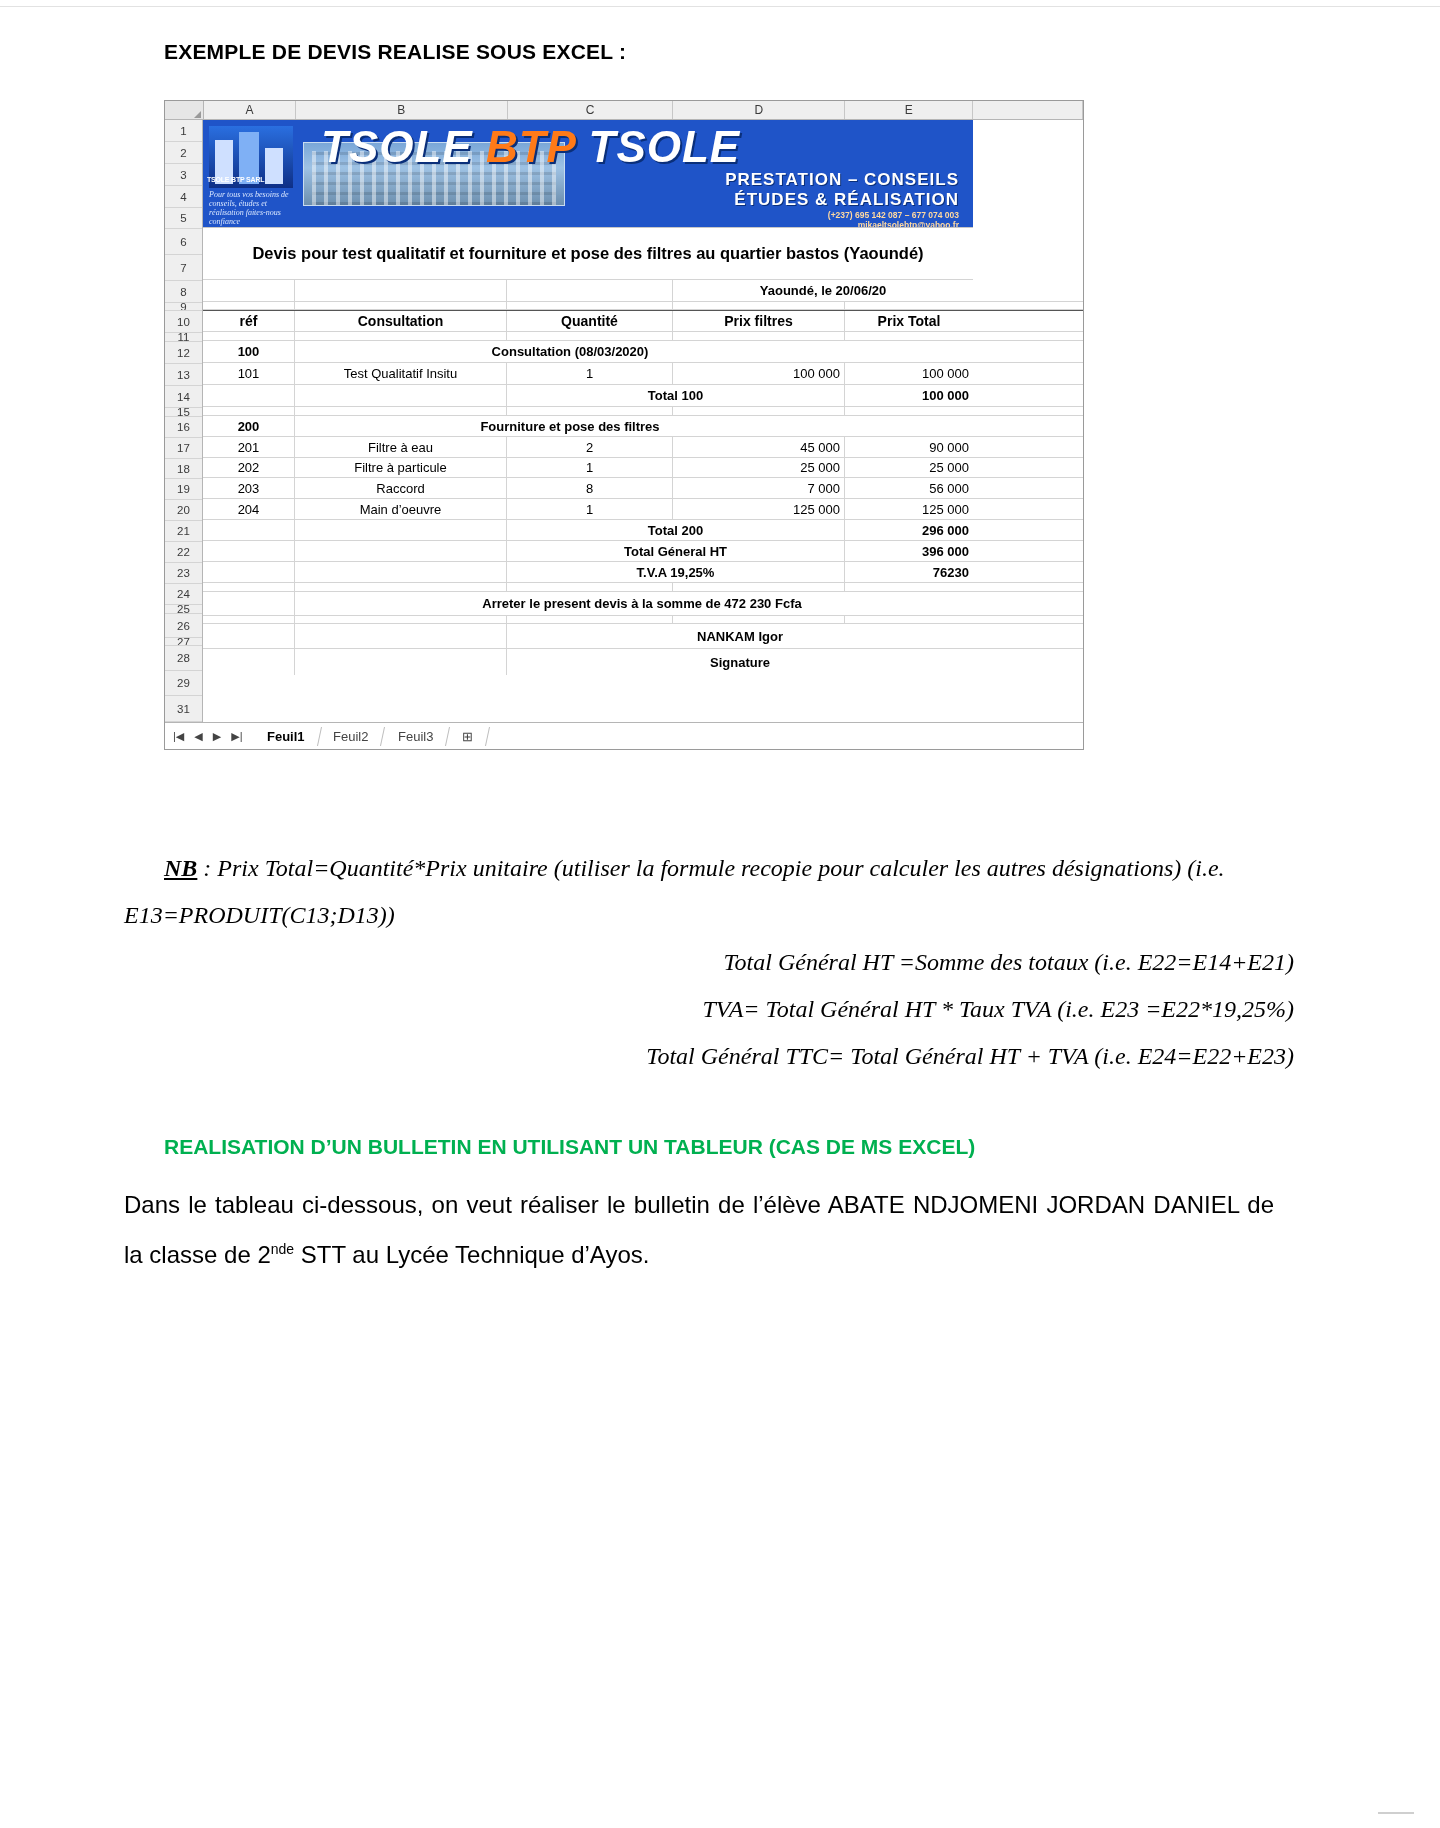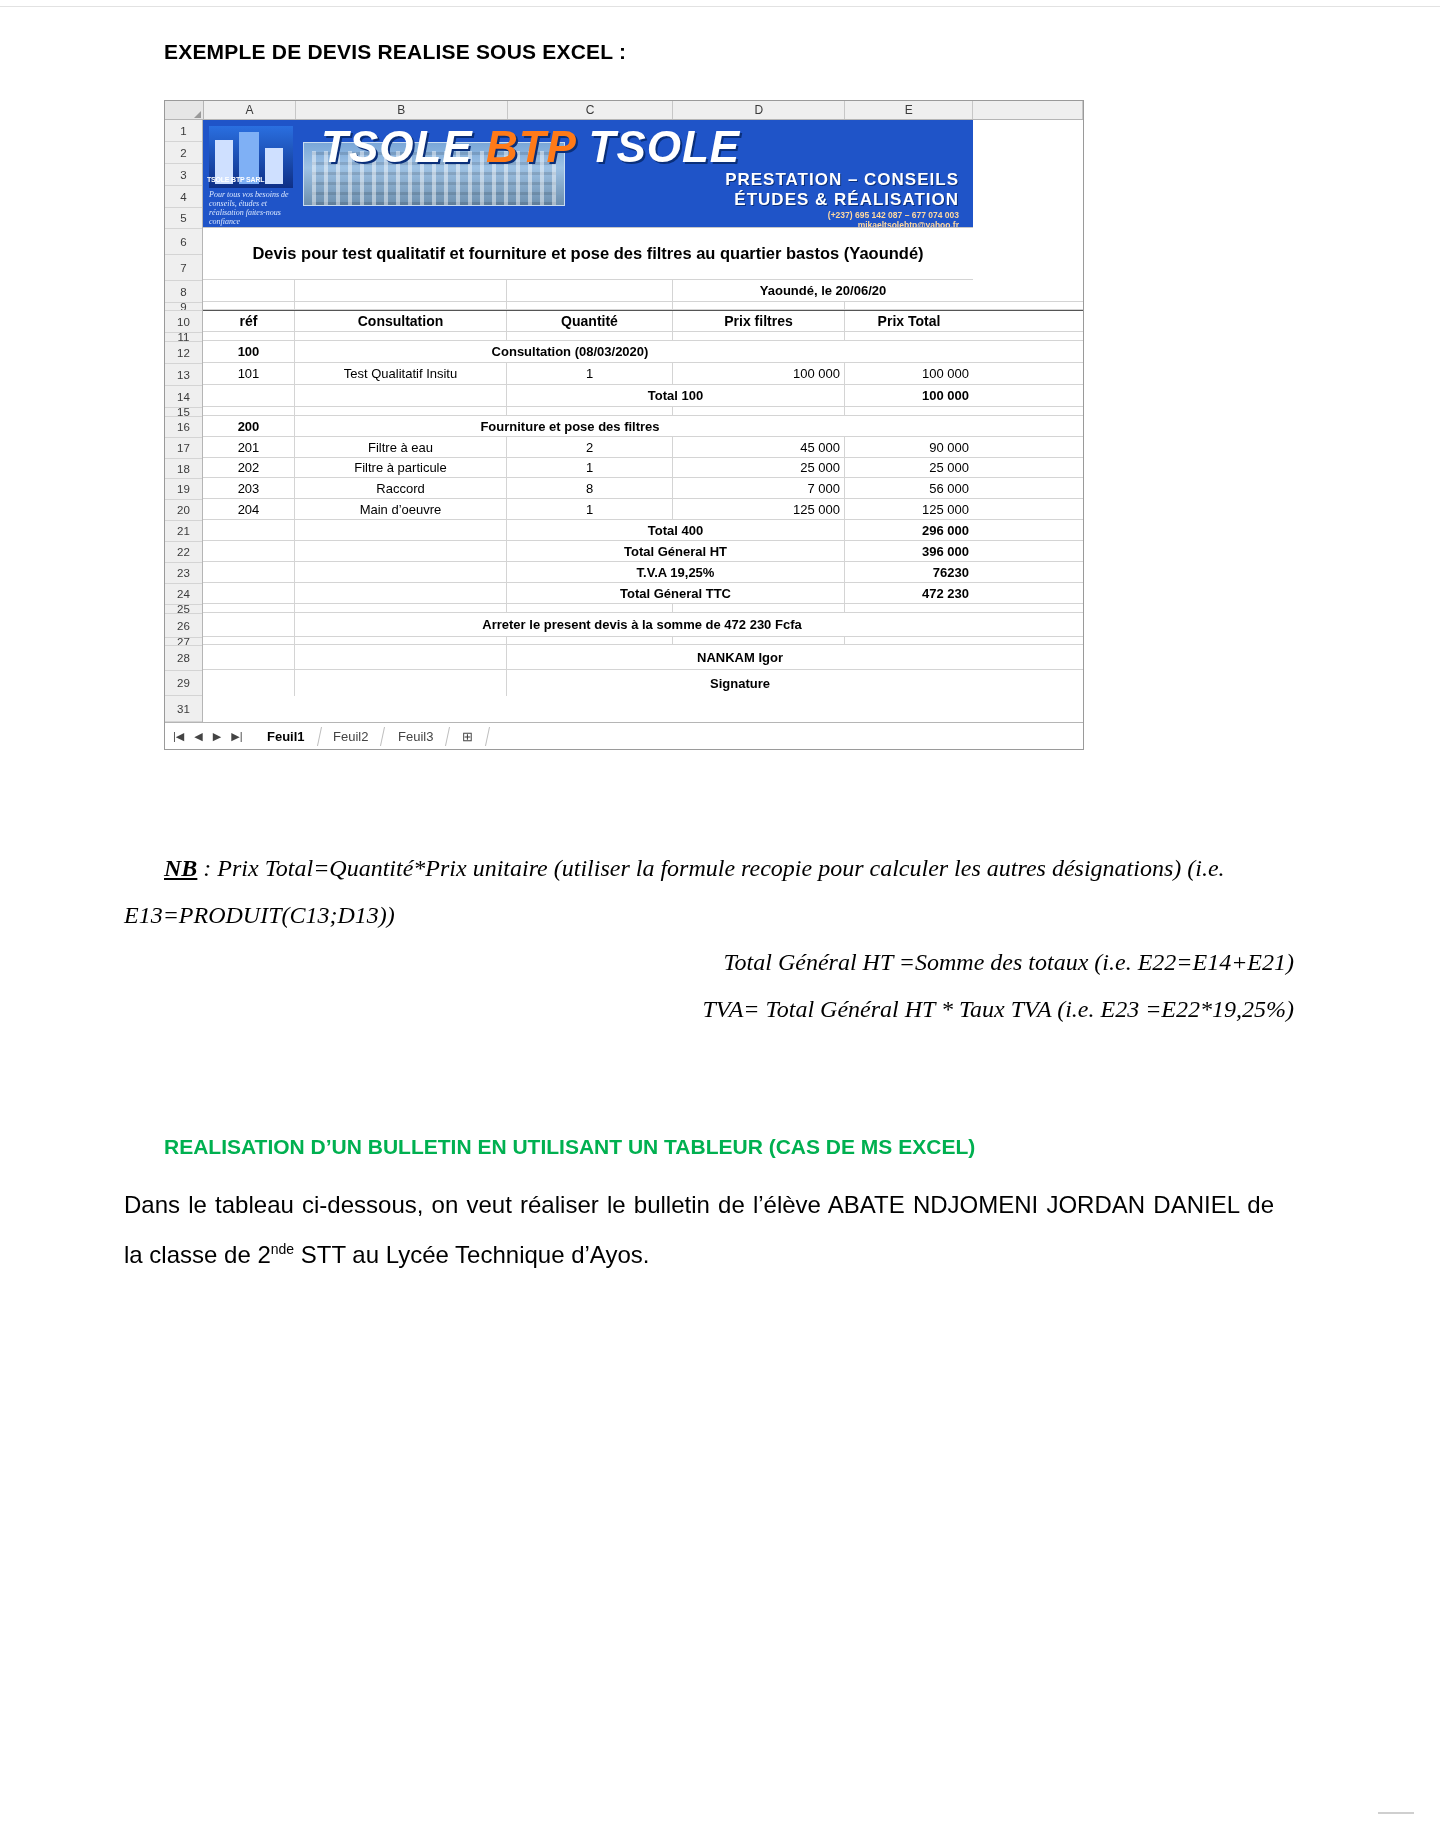--- a/index.html
+++ b/index.html
@@ -468,40 +468,34 @@
           <div class="xc c-a center">204</div>
           <div class="xc c-b center">Main d’oeuvre</div>
           <div class="xc c-c center">1</div>
           <div class="xc c-d right">125 000</div>
           <div class="xc c-e right nb">125 000</div>
         </div>
 
         <div class="xrow" style="height:21px">
           <div class="xc c-a"></div>
           <div class="xc c-b"></div>
-          <div class="xc bold center" style="width:338px">Total 400</div>
+          <div class="xc bold center" style="width:338px">Total 200</div>
           <div class="xc c-e bold right nb">296 000</div>
         </div>
         <div class="xrow" style="height:21px">
           <div class="xc c-a"></div>
           <div class="xc c-b"></div>
           <div class="xc bold center" style="width:338px">Total Géneral  HT</div>
           <div class="xc c-e bold right nb">396 000</div>
         </div>
         <div class="xrow" style="height:21px">
           <div class="xc c-a"></div>
           <div class="xc c-b"></div>
           <div class="xc bold center" style="width:338px">T.V.A  19,25%</div>
           <div class="xc c-e bold right nb">76230</div>
-        </div>
-        <div class="xrow" style="height:21px">
-          <div class="xc c-a"></div>
-          <div class="xc c-b"></div>
-          <div class="xc bold center" style="width:338px">Total Géneral  TTC</div>
-          <div class="xc c-e bold right nb">472 230</div>
         </div>
 
         <div class="xrow" style="height:9px">
           <div class="xc c-a"></div>
           <div class="xc c-b"></div>
           <div class="xc c-c"></div>
           <div class="xc c-d"></div>
           <div class="xc c-e nb"></div>
         </div>
 
@@ -547,20 +541,21 @@
       <div class="tab"><span>⊞</span></div>
     </div>
   </div>
 
   <div class="notes">
     <div class="l1">
       <span class="nb-lead">NB</span><span> : Prix Total=Quantité*Prix unitaire (utiliser la formule recopie pour calculer les autres désignations) (i.e. E13=PRODUIT(C13;D13))</span>
     </div>
     <div class="ind">Total Général HT =Somme des totaux (i.e. E22=E14+E21)</div>
     <div class="ind">TVA= Total Général HT * Taux TVA (i.e. E23 =E22*19,25%)</div>
+    <div class="ind">Total Général TTC= Total Général HT + TVA (i.e. E24=E22+E23)</div>
   </div>
 
   <div class="green-head">REALISATION D’UN BULLETIN EN UTILISANT UN TABLEUR (CAS DE MS EXCEL)</div>
 
   <div class="para">
     <span>Dans le tableau ci-dessous, on veut réaliser le bulletin de l’élève ABATE NDJOMENI JORDAN DANIEL de la classe de 2</span><sup>nde</sup><span> STT au Lycée Technique d’Ayos.</span>
   </div>
 
   <div class="corner-mark"></div>
 </div>

